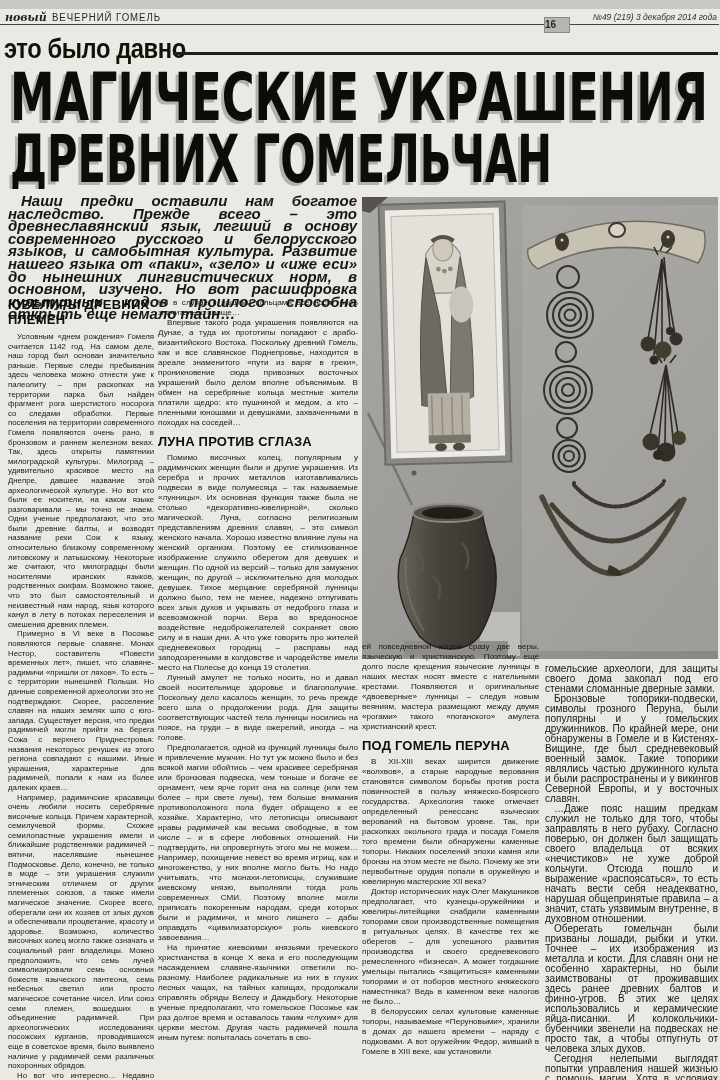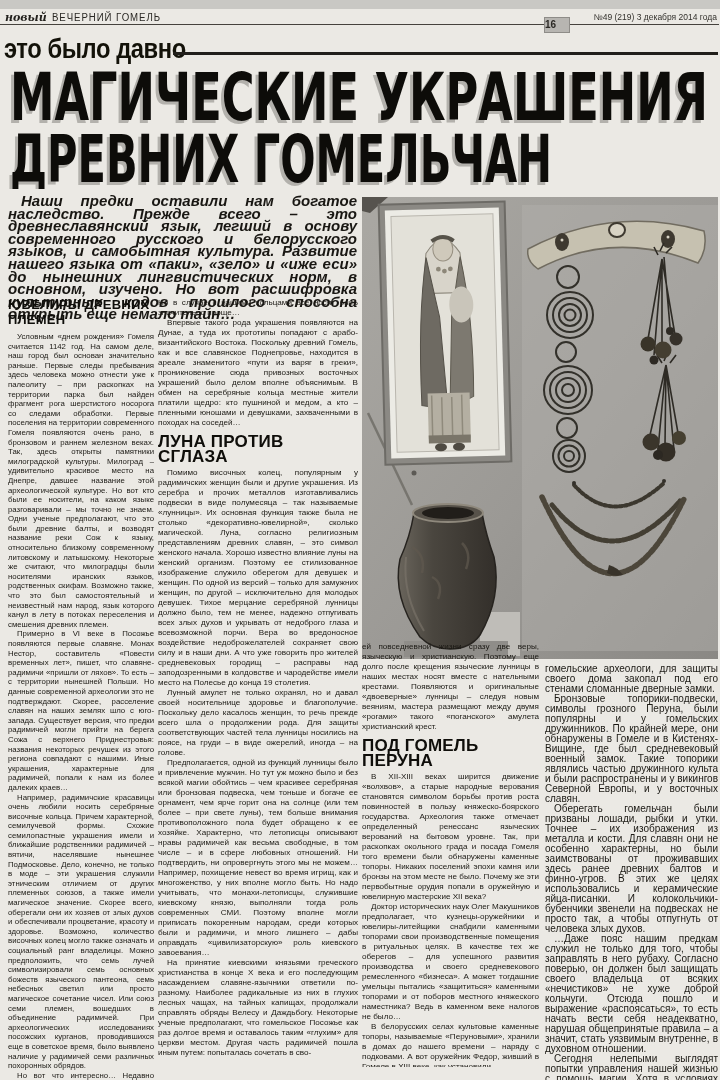--- a/index.html
+++ b/index.html
@@ -5,21 +5,21 @@
   html,body{margin:0;padding:0;background:#c9c8c4;}
   .page{position:relative;width:720px;height:1080px;background:#ebe9e4;overflow:hidden;
         font-family:"Liberation Sans",sans-serif;color:#16140f;margin-top:9px;}
   
   .masthead-left{position:absolute;left:5px;top:2px;display:flex;align-items:baseline;gap:5px;white-space:nowrap;}
   .brand-script{font-family:"DejaVu Serif",serif;font-style:italic;font-weight:bold;font-size:11px;color:#23211d;}
   .brand-name{font-size:10.5px;letter-spacing:1px;transform:scale(.92,1.05);transform-origin:0 100%;color:#2a2824;}
   .masthead-rule{position:absolute;left:0;top:15px;width:719px;height:1px;background:#45423d;}
   .page-num{position:absolute;left:544px;top:8px;width:24px;height:14px;background:#b7b5b1;border:1px solid #8e8c88;
             font-size:10px;font-weight:bold;text-align:left;line-height:14px;color:#2c2a26;z-index:2;}
-  .issue{position:absolute;right:3px;top:3px;font-size:8.5px;color:#33312c;}
+  .issue{position:absolute;right:3px;top:3px;font-size:8.5px;color:#33312c;font-style:italic;}
   
   .section-title{position:absolute;left:4px;top:24px;font-size:27px;font-weight:700;letter-spacing:-.5px;
                  transform:scale(.88,1.04);transform-origin:0 0;color:#131209;white-space:nowrap;}
   .section-rule{position:absolute;left:173px;top:43px;width:545px;height:3px;background:#211f1b;}
   
   .headline-svg{position:absolute;left:4px;top:54px;}
   .headline-svg text{font-family:"DejaVu Sans",sans-serif;font-weight:bold;}
   
   .lead{position:absolute;left:8px;top:186px;width:349px;font-size:15px;line-height:12.6px;
         font-weight:bold;font-style:italic;text-align:justify;color:#191713;}
@@ -29,21 +29,21 @@
   
   .col{position:absolute;text-align:justify;overflow:hidden;color:#1b1914;}
   .col p{margin:0;text-indent:9px;}
   .col p.noind{text-indent:0;}
   .col1{left:8px;top:289px;width:146px;height:791px;font-size:7.8px;line-height:9.6px;}
   .col2{left:158px;top:289px;width:200px;height:791px;font-size:8.1px;line-height:10px;}
   .col3{left:362px;top:633px;width:177px;height:425px;font-size:8.1px;line-height:10px;}
   .col4{left:545px;top:655px;width:173px;height:425px;font-size:10px;line-height:10px;}
   .subhead{font-weight:bold;text-align:left;text-indent:0;letter-spacing:.2px;color:#0f0e0a;}
   .col1 .subhead{font-size:13px;line-height:14.5px;margin:0 0 5px;}
-  .col2 .subhead,.col3 .subhead{font-size:17px;line-height:15px;margin:6px 0 4px;}
+  .col2 .subhead,.col3 .subhead{font-size:13px;line-height:15px;margin:6px 0 4px;}
 </style>
 </head>
 <body>
 
 <div class="page">
 
   <div class="masthead-left">
     <span class="brand-script">новый</span>
     <span class="brand-name">ВЕЧЕРНИЙ ГОМЕЛЬ</span>
   </div>
@@ -176,35 +176,35 @@
     <p>Например, радимичские красавицы очень любили носить серебряные височные кольца. Причем характерной, семилучевой формы. Схожие семилопастные украшения имели и ближайшие родственники радимичей – вятичи, населявшие нынешнее Подмосковье. Дело, конечно, не только в моде – эти украшения служили этническим отличием от других племенных союзов, а также имели магическое значение. Скорее всего, оберегали они их хозяев от злых духов и обеспечивали процветание, красоту и здоровье. Возможно, количество височных колец могло также означать и социальный ранг владелицы. Можно предположить, что семь лучей символизировали семь основных божеств языческого пантеона, семь небесных светил или просто магическое сочетание чисел. Или союз семи племен, вошедших в объединение радимичей. При археологических исследованиях посожских курганов, проводившихся еще в советское время, было выявлено наличие у радимичей семи различных похоронных обрядов.</p>
     <p>Но вот что интересно… Недавно удалось побывать в Алжире. Там я обнаружил, что традиционные украшения местных берберских племен очень похожи на височные кольца радимичей и вятичей! Только имеют они не семь, а восемь лучей – наружу, и еще три лучика – вовнутрь. Неужели радимичи пришли на берега Сожа и Днепра из Северной Африки? Так сказать, не «от ляхов» – а от ливийцев?</p>
 
   </div>
 
   <div class="col col2">
     <p class="noind">Но в случае с нашими кольцами все носят быть значительно проще…</p>
     <p>Впервые такого рода украшения появляются на Дунае, а туда их прототипы попадают с арабо-византийского Востока. Поскольку древний Гомель, как и все славянское Поднепровье, находится в ареале знаменитого «пути из варяг в греки», проникновение сюда привозных восточных украшений было делом вполне объяснимым. В обмен на серебряные кольца местные жители платили щедро: кто пушниной и медом, а кто – пленными юношами и девушками, захваченными в походах на соседей…</p>
     <div class="subhead">ЛУНА ПРОТИВ СГЛАЗА</div>
     <p>Помимо височных колец, популярным у радимичских женщин были и другие украшения. Из серебра и прочих металлов изготавливались подвески в виде полумесяца – так называемые «лунницы». Их основная функция также была не столько «декоративно-ювелирной», сколько магической. Луна, согласно религиозным представлениям древних славян, – это символ женского начала. Хорошо известно влияние луны на женский организм. Поэтому ее стилизованное изображение служило оберегом для девушек и женщин. По одной из версий – только для замужних женщин, по другой – исключительно для молодых девушек. Тихое мерцание серебряной лунницы должно было, тем не менее, надежно отпугивать всех злых духов и укрывать от недоброго глаза и всевозможной порчи. Вера во вредоносное воздействие недоброжелателей сохраняет свою силу и в наши дни. А что уже говорить про жителей средневековых городищ – расправы над заподозренными в колдовстве и чародействе имели место на Полесье до конца 19 столетия.</p>
-    <p>Лунный амулет не только охранял, но и давал своей носительнице здоровье и благополучие. Поскольку дело касалось женщин, то речь прежде всего шла о продолжении рода. Для защиты соответствующих частей тела лунницы носились на поясе, на груди – в виде ожерелий, иногда – на голове.</p>
+    <p>Лунный амулет не только носить, но и давал своей носительнице здоровье и благополучие. Поскольку дело касалось женщин, то речь прежде всего шла о продолжении рода. Для защиты соответствующих частей тела лунницы носились на поясе, на груди – в виде ожерелий, иногда – на голове.</p>
     <p>Предполагается, одной из функций лунницы было и привлечение мужчин. Но тут уж можно было и без всякой магии обойтись – чем красивее серебряная или бронзовая подвеска, чем тоньше и богаче ее орнамент, чем ярче горит она на солнце (или тем более – при свете луны), тем больше внимания противоположного пола будет обращено к ее хозяйке. Характерно, что летописцы описывают нравы радимичей как весьма свободные, в том числе – и в сфере любовных отношений. Ни подтвердить, ни опровергнуть этого мы не можем… Например, похищение невест во время игрищ, как и многоженство, у них вполне могло быть. Но надо учитывать, что монахи-летописцы, служившие киевскому князю, выполняли тогда роль современных СМИ. Поэтому вполне могли приписать покоренным народам, среди которых были и радимичи, и много лишнего – дабы оправдать «цивилизаторскую» роль киевского завоевания…</p>
     <p>На принятие киевскими князьями греческого христианства в конце X века и его последующим насаждением славяне-язычники ответили по-разному. Наиболее радикальные из них в глухих лесных чащах, на тайных капищах, продолжали справлять обряды Велесу и Даждьбогу. Некоторые ученые предполагают, что гомельское Посожье как раз долгое время и оставалось таким «глухим» для церкви местом. Другая часть радимичей пошла иным путем: попыталась сочетать в сво-</p>
   </div>
 
   <div class="col col3">
     <p class="noind">ей повседневной жизни сразу две веры, языческую и христианскую. Поэтому еще долго после крещения языческие лунницы в наших местах носят вместе с нательными крестами. Появляются и оригинальные «двоеверные» лунницы – следуя новым веяниям, мастера размещают между двумя «рогами» такого «поганского» амулета христианский крест.</p>
     <div class="subhead">ПОД ГОМЕЛЬ ПЕРУНА</div>
     <p>В XII-XIII веках ширится движение «волхвов», а старые народные верования становятся символом борьбы против роста повинностей в пользу княжеско-боярского государства. Археология также отмечает определенный ренессанс языческих верований на бытовом уровне. Так, при раскопках окольного града и посада Гомеля того времени были обнаружены каменные топоры. Никаких поселений эпохи камня или бронзы на этом месте не было. Почему же эти первобытные орудия попали в оружейную и ювелирную мастерские XII века?</p>
     <p>Доктор исторических наук Олег Макушников предполагает, что кузнецы-оружейники и ювелиры-литейщики снабдили каменными топорами свои производственные помещения в ритуальных целях. В качестве тех же оберегов – для успешного развития производства и своего средневекового ремесленного «бизнеса». А может тогдашние умельцы пытались «защититься» каменными топорами и от поборов местного княжеского наместника? Ведь в каменном веке налогов не было…</p>
     <p>В белорусских селах культовые каменные топоры, называемые «Перуновыми», хранили в домах до нашего времени – наряду с подковами. А вот оружейник Федор, живший в Гомеле в XIII веке, как установили</p>
   </div>
 
   <div class="col col4">
     <p class="noind">гомельские археологи, для защиты своего дома закопал под его стенами сломанные дверные замки.</p>
     <p>Бронзовые топорики-подвески, символы грозного Перуна, были популярны и у гомельских дружинников. По крайней мере, они обнаружены в Гомеле и в Кистенях-Вищине, где был средневековый военный замок. Такие топорики являлись частью дружинного культа и были распространены и у викингов Северной Европы, и у восточных славян.</p>
+    <p>…Даже пояс нашим предкам служил не только для того, чтобы заправлять в него рубаху. Согласно поверью, он должен был защищать своего владельца от всяких «нечистиков» не хуже доброй кольчуги. Отсюда пошло и выражение «распоясаться», то есть начать вести себя неадекватно, нарушая общепринятые правила – а значит, стать уязвимым внутренне, в духовном отношении.</p>
     <p>Оберегать гомельчан были призваны лошади, рыбки и утки. Точнее – их изображения из металла и кости. Для славян они не особенно характерны, но были заимствованы от проживавших здесь ранее древних балтов и финно-угров. В этих же целях использовались и керамические яйца-писанки. И колокольчики-бубенчики звенели на подвесках не просто так, а чтобы отпугнуть от человека злых духов.</p>
-    <p>…Даже пояс нашим предкам служил не только для того, чтобы заправлять в него рубаху. Согласно поверью, он должен был защищать своего владельца от всяких «нечистиков» не хуже доброй кольчуги. Отсюда пошло и выражение «распоясаться», то есть начать вести себя неадекватно, нарушая общепринятые правила – а значит, стать уязвимым внутренне, в духовном отношении.</p>
     <p>Сегодня нелепыми выглядят попытки управления нашей жизнью с помощь магии. Хотя в условиях социальной и экономической нестабильности популярность всякого рода суеверий растет на глазах. Но вот сохранение и возрождение лучших народных традиций – взаимопомощи, коллективизма, защиты справедливости, верности, чести и доброты, актуальны как никогда. На протяжении столетий эта духовная сокровищница служила главным «оберегом», спасающим нас в самые тяжелые времена…</p>
 
   </div>
 
 </div>
 
 </body></html>

